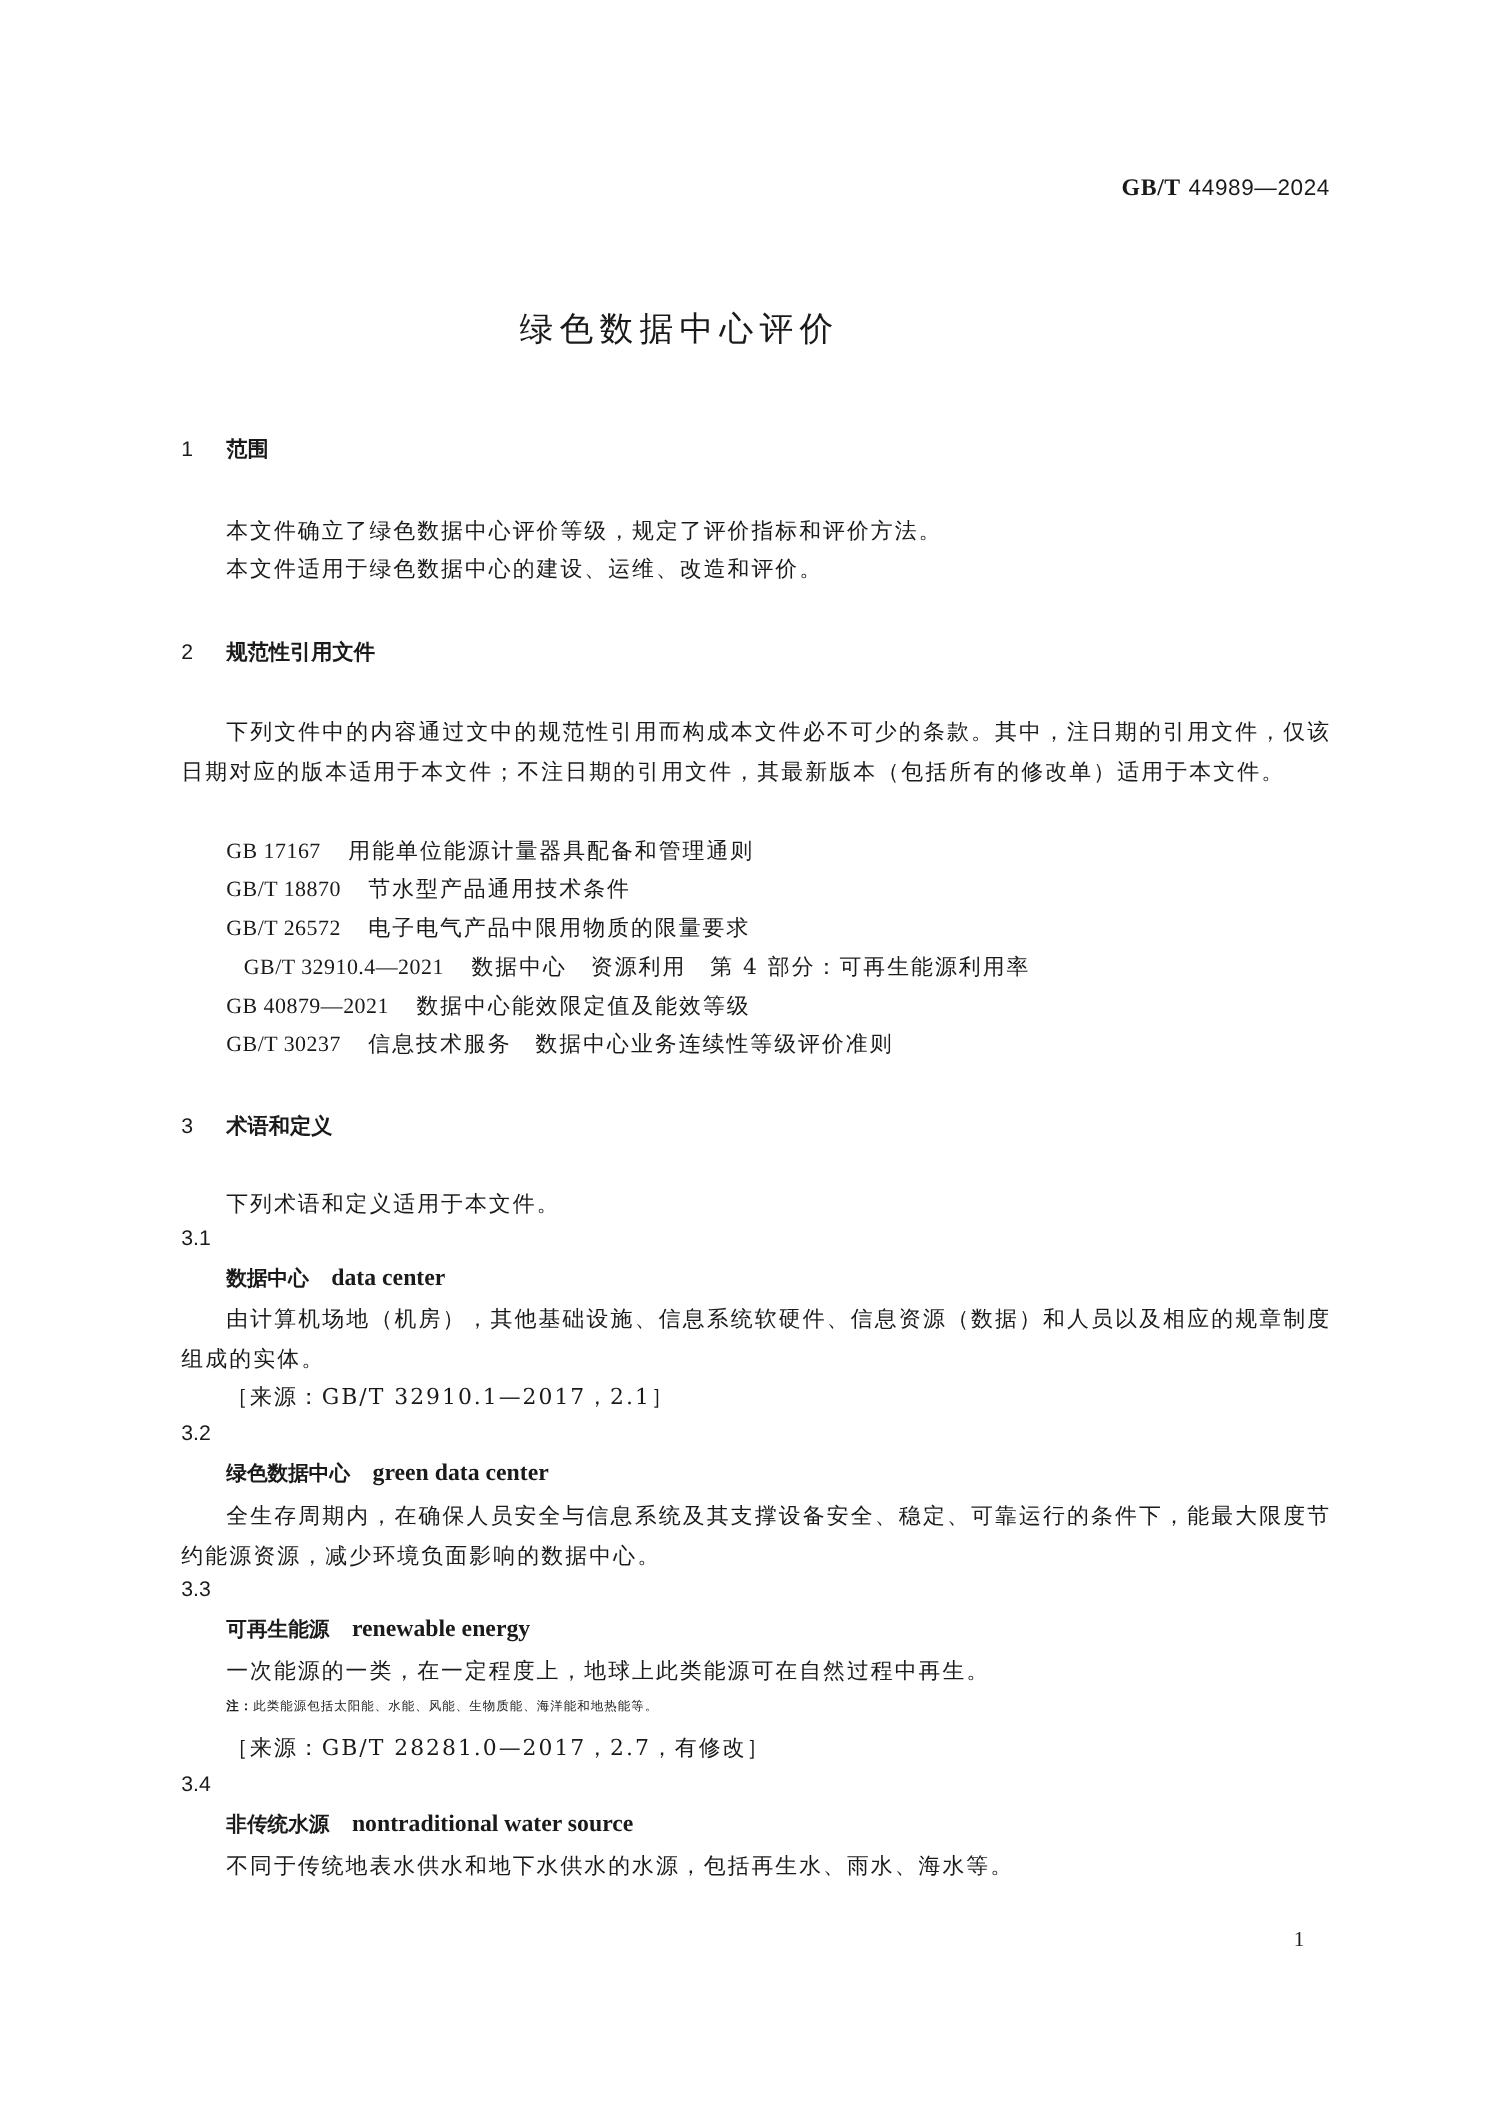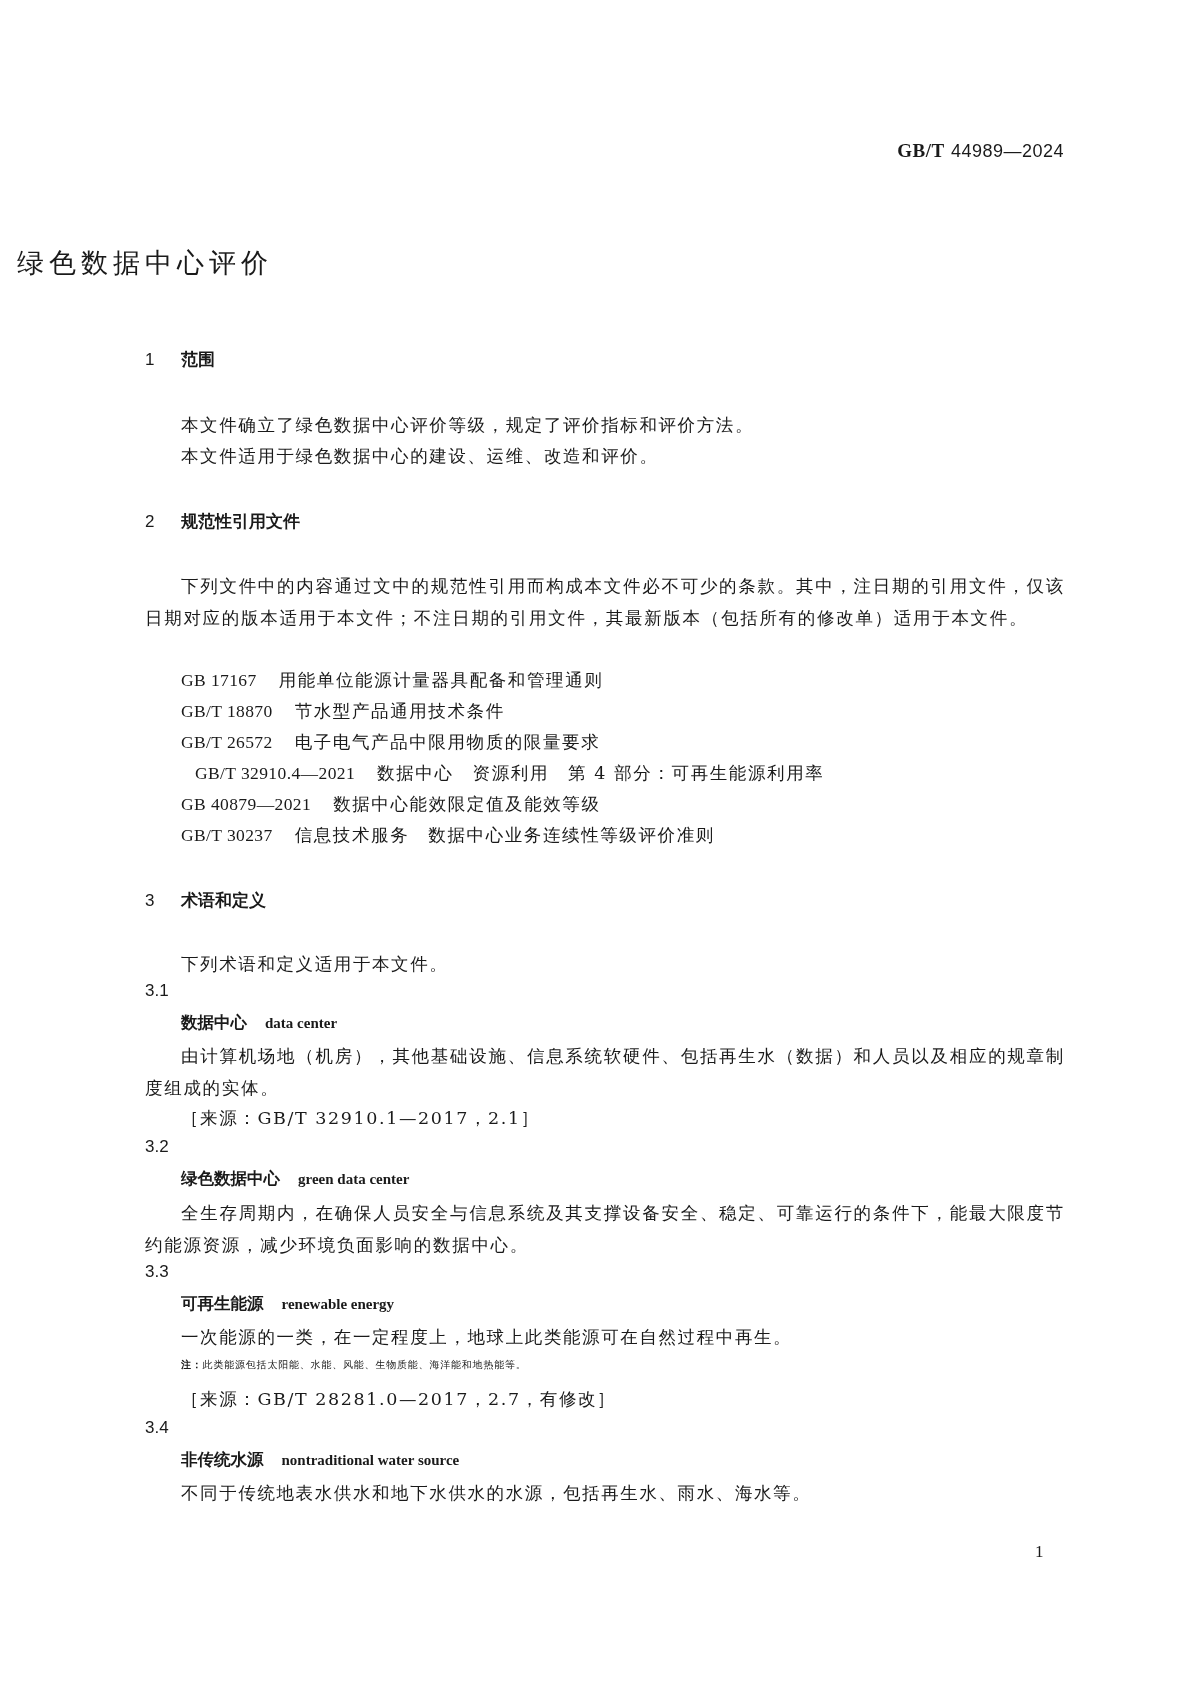--- a/index.html
+++ b/index.html
@@ -16,42 +16,42 @@
       color: #1a1a1a;
     }
     .abs { position: absolute; white-space: nowrap; }
     .std-no {
       left: 0; width: 1064px; text-align: right; top: 140px;
       font-size: 18px; letter-spacing: 0.5px;
     }
     .std-no .gbt { font-family: "Liberation Serif", serif; font-weight: bold; font-size: 19px; }
     .std-no .num { font-family: "Liberation Sans", sans-serif; font-size: 18px; }
     .doc-title {
-      left: 17px; width: 1075px; text-align: left; top: 245px;
+      left: 6px; width: 1075px; text-align: center; top: 245px;
       font-family: "DejaVu Sans", sans-serif; font-size: 27px; letter-spacing: 5px;
     }
     .sec-head {
       font-family: "DejaVu Sans", sans-serif; font-size: 17px; font-weight: bold;
     }
     .sec-head .sec-num { font-weight: normal; display: inline-block; width: 30px; font-family: "Liberation Sans", sans-serif; }
     .body-text {
       font-size: 17.5px; letter-spacing: 1.6px; line-height: 31px;
     }
     .para-wrap {
       left: 145px; width: 920px; white-space: normal; text-indent: 36px;
       font-size: 17.5px; letter-spacing: 1.7px; line-height: 32px;
       text-align: justify;
     }
     .ref-code { font-family: "Liberation Serif", serif; letter-spacing: 0.4px; }
     .ref-gap { display: inline-block; width: 22px; }
     .term-num { font-family: "Liberation Sans", sans-serif; font-size: 17px; left: 145px; text-align: center; }
     .term-head {
       left: 181px; font-family: "DejaVu Sans", sans-serif; font-weight: bold; font-size: 16.5px;
     }
-    .term-head .en { font-family: "Liberation Serif", serif; font-weight: bold; font-size: 15px; margin-left: 18px; }
+    .term-head .en { font-family: "Liberation Serif", serif; font-weight: bold; font-size: 19px; margin-left: 18px; }
     .note { font-size: 10px; letter-spacing: 0.8px; left: 181px; }
     .note .note-label { font-family: "DejaVu Sans", sans-serif; font-weight: bold; }
     .page-num { left: 1035px; top: 1542px; font-size: 17px; font-family: "Liberation Serif", serif; }
   </style>
 </head>
 <body>
 
 <div class="abs std-no">
   <span class="gbt">GB/T</span>
   <span class="num">44989—2024</span>
@@ -94,21 +94,21 @@
 <div class="abs sec-head" style="left:145px; top:889px;">
   <span class="sec-num">3</span>
   <span>术语和定义</span>
 </div>
 <div class="abs body-text" style="left:181px; top:949px;">下列术语和定义适用于本文件。</div>
 
 <div class="abs term-num" style="top:981px;">3.1</div>
 <div class="abs term-head" style="top:1012px;">
   <span>数据中心</span><span class="en">data center</span>
 </div>
-<div class="abs para-wrap" style="top:1040px;">由计算机场地（机房），其他基础设施、信息系统软硬件、包括再生水（数据）和人员以及相应的规章制度组成的实体。</div>
+<div class="abs para-wrap" style="top:1040px;">由计算机场地（机房），其他基础设施、信息系统软硬件、信息资源（数据）和人员以及相应的规章制度组成的实体。</div>
 <div class="abs body-text" style="left:181px; top:1103px;">［来源：GB/T 32910.1—2017，2.1］</div>
 
 <div class="abs term-num" style="top:1137px;">3.2</div>
 <div class="abs term-head" style="top:1168px;">
   <span>绿色数据中心</span><span class="en">green data center</span>
 </div>
 <div class="abs para-wrap" style="top:1197px;">全生存周期内，在确保人员安全与信息系统及其支撑设备安全、稳定、可靠运行的条件下，能最大限度节约能源资源，减少环境负面影响的数据中心。</div>
 
 <div class="abs term-num" style="top:1262px;">3.3</div>
 <div class="abs term-head" style="top:1293px;">

